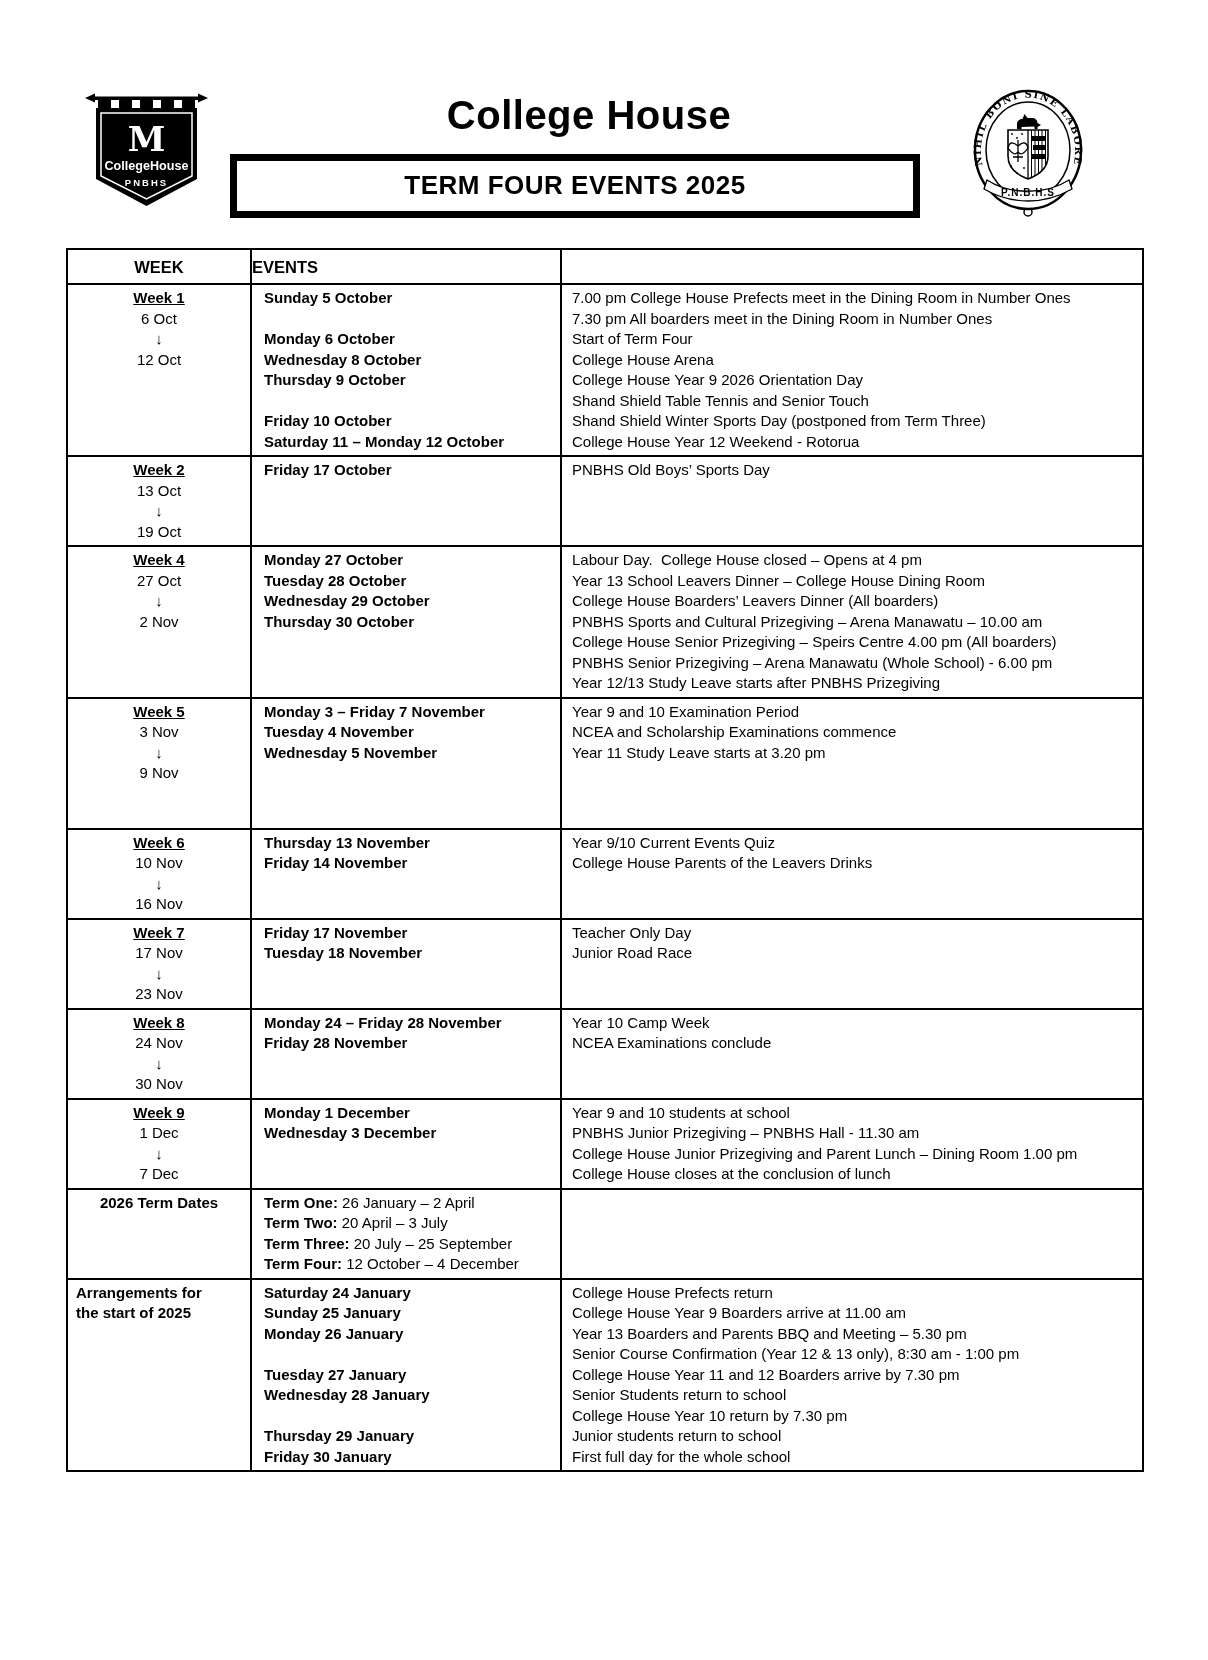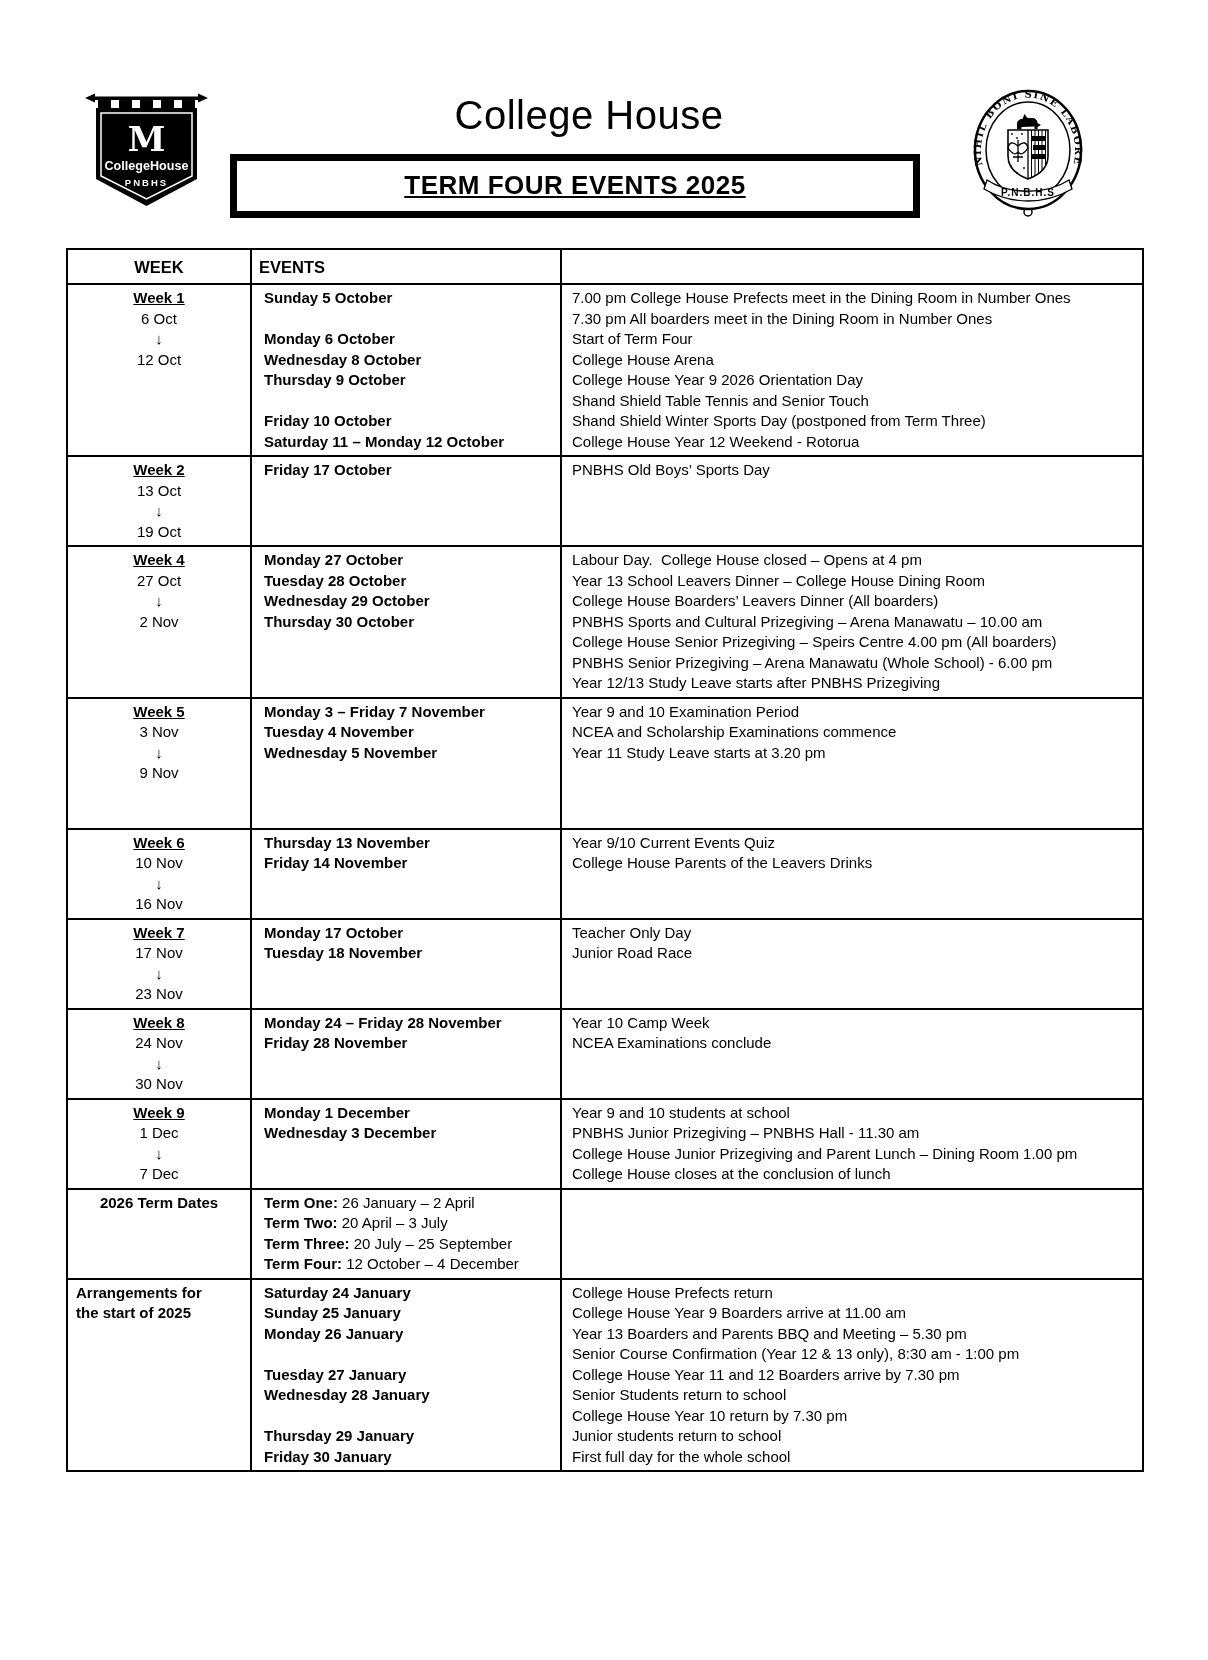--- a/index.html
+++ b/index.html
@@ -5,34 +5,34 @@
   html,body{margin:0;padding:0;background:#fff;}
   body{width:1208px;height:1660px;overflow:hidden;color:#000;
        font-family:"Liberation Sans",sans-serif;}
   .page{position:relative;width:1208px;height:1660px;background:#fff;}
 
   
   .hdr{display:flex;align-items:flex-start;margin:88px 66px 0 66px;}
   .logo-wrap{width:140px;flex:0 0 140px;}
   .logo-wrap svg{display:block;margin-left:18px;}
   .title-wrap{flex:1;text-align:center;}
-  h1.doc-title{margin:4px 0 0 0;font-size:40px;line-height:1.15;font-weight:normal;
+  h1.doc-title{margin:4px 0 0 0;font-size:40px;line-height:1.15;font-weight:bold;
                letter-spacing:.5px;}
   .term-box{margin:16px 52px 0 24px;border:7px solid #000;padding:9px 0 10px 0;
-            font-size:26px;font-weight:bold;letter-spacing:.5px;background:#fff;text-decoration:underline;}
+            font-size:26px;font-weight:bold;letter-spacing:.5px;background:#fff;}
   .crest-wrap{width:170px;flex:0 0 170px;}
   .crest-wrap svg{display:block;}
 
   
   table.events{border-collapse:collapse;table-layout:fixed;margin:30px 0 16px 66px;
                width:1076px;}
   table.events th,table.events td{border:2px solid #000;vertical-align:top;}
   thead th{font-size:16.5px;font-weight:bold;padding:7px 0 6px 0;text-align:center;
            line-height:20px;}
-  thead th.ev-h{text-align:left;padding-left:7px;}
+  thead th.ev-h{text-align:left;padding-left:0;}
   td{padding:3px 0 3px 0;}
   td.wk{text-align:center;}
   td.wk.wk-left{text-align:left;padding-left:8px;padding-right:4px;}
   td.ev{padding-left:12px;}
   td.de{padding-left:10px;}
   .line{font-size:15px;line-height:20.5px;min-height:20.5px;white-space:nowrap;}
   .bold{font-weight:bold;}
   .und{text-decoration:underline;}
 </style>
 </head>
@@ -245,21 +245,21 @@
           </td>
         </tr>
         <tr>
           <td class="wk">
             <div class="line bold und">Week 7</div>
             <div class="line">17 Nov</div>
             <div class="line">↓</div>
             <div class="line">23 Nov</div>
           </td>
           <td class="ev">
-            <div class="line"><span class="bold">Monday 17 October</span></div>
+            <div class="line"><span class="bold">Friday 17 November</span></div>
             <div class="line"><span class="bold">Tuesday 18 November</span></div>
           </td>
           <td class="de">
             <div class="line"><span>Teacher Only Day</span></div>
             <div class="line"><span>Junior Road Race</span></div>
           </td>
         </tr>
         <tr>
           <td class="wk">
             <div class="line bold und">Week 8</div>

